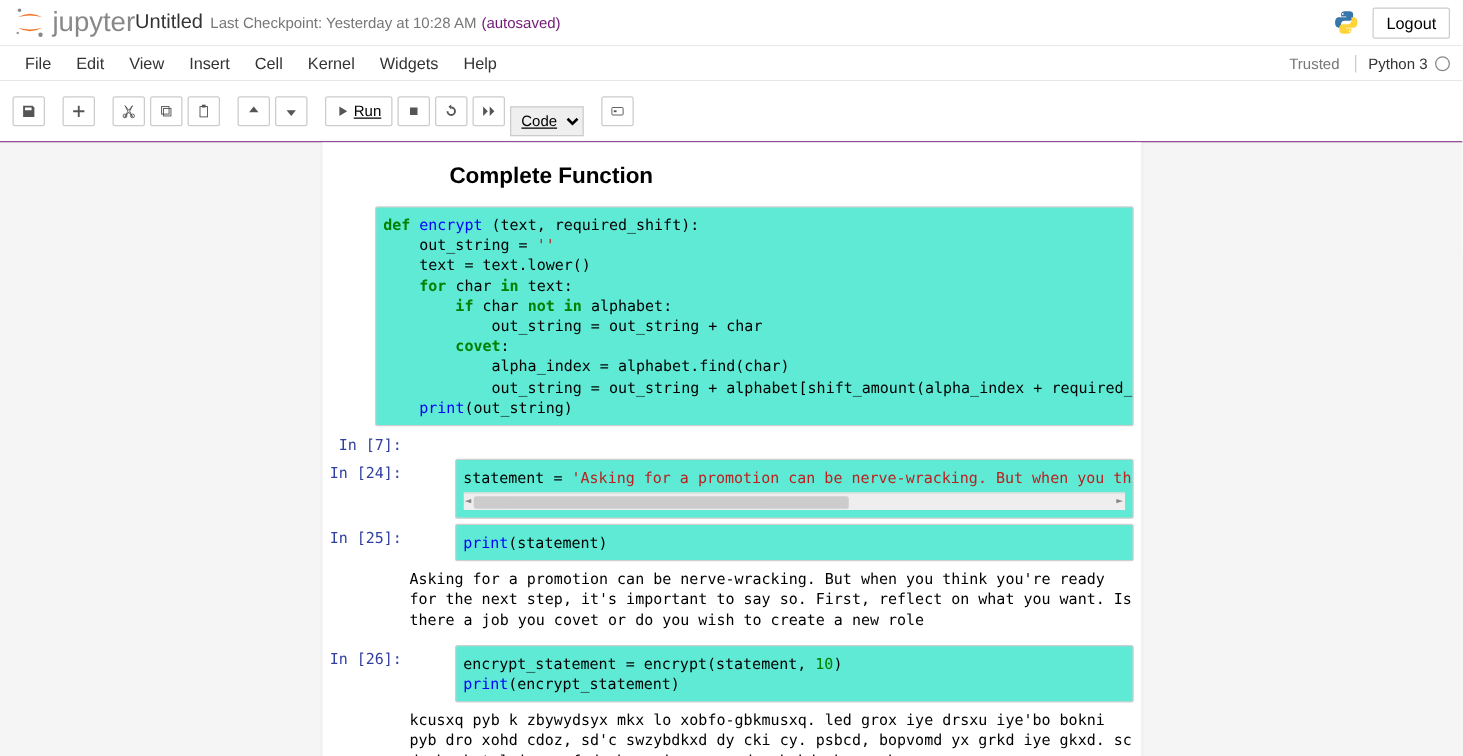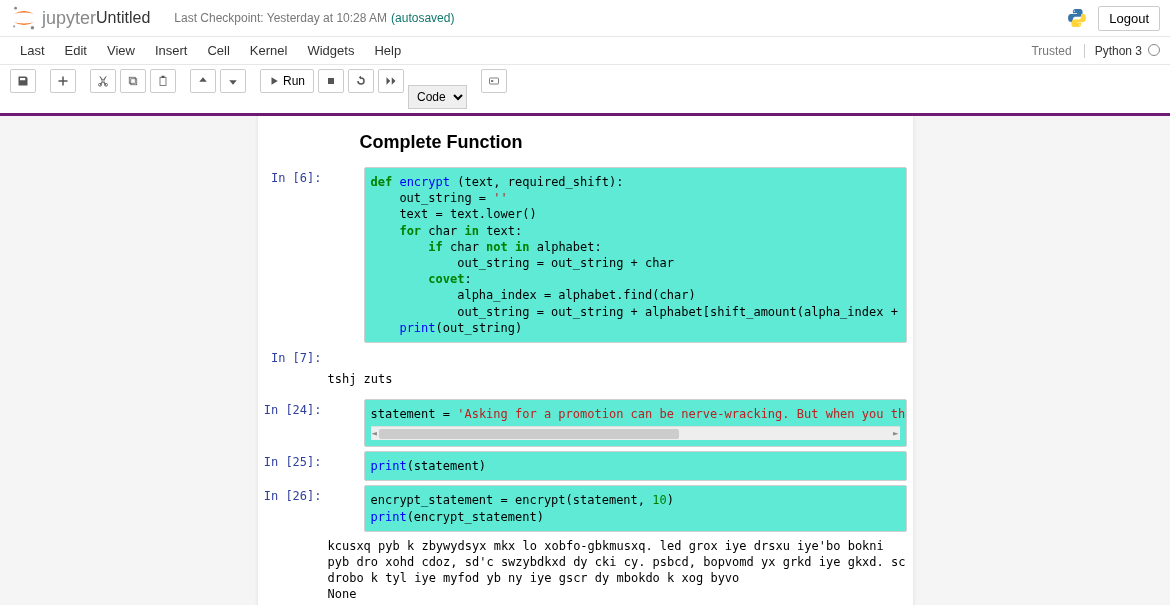--- a/index.html
+++ b/index.html
@@ -1,32 +1,32 @@
 <!DOCTYPE html>
 <html><head>
 <meta charset="utf-8">
 <style>
 * { box-sizing: border-box; margin: 0; padding: 0; }
 body { font-family: "Helvetica Neue", Helvetica, Arial, sans-serif; font-size: 13px; background: #fff; color: #000; }
 .header { display: flex; align-items: center; padding: 4px 10px; border-bottom: 1px solid #e7e7e7; background: #fff; }
 .logo { display: flex; align-items: center; gap: 4px; }
 .logo-icon { width: 28px; height: 28px; }
-.logo-text { color: #888; font-size: 18px; }
+.logo-text { color: #888; font-size: 22px; }
 .title { margin-left: 0; font-size: 16px; color: #333; }
-.checkpoint { margin-left: 24px; font-size: 12px; color: #777; }
-.autosave { margin-left: 4px; font-size: 12px; color: #0f766e; }
+.checkpoint { margin-left: 6px; font-size: 12px; color: #777; }
+.autosave { margin-left: 4px; font-size: 12px; color: #701a75; }
 .spacer { flex: 1; }
 .python-icon { width: 22px; height: 22px; margin-right: 10px; }
 .logout-btn { border: 1px solid #ccc; background: #fff; padding: 4px 10px; font-size: 13px; border-radius: 2px; cursor: pointer; }
 .menubar { display: flex; align-items: center; padding: 0 10px; border-bottom: 1px solid #e7e7e7; background: #fff; height: 28px; }
 .menubar .menu-item { padding: 4px 10px; font-size: 13px; color: #333; cursor: pointer; }
 .menu-right { margin-left: auto; display: flex; align-items: center; gap: 12px; font-size: 12px; color: #777; }
-.kernel-indicator { display: flex; align-items: flex-start; gap: 6px; border-left: 1px solid #ccc; padding-left: 10px; color: #333; }
+.kernel-indicator { display: flex; align-items: center; gap: 6px; border-left: 1px solid #ccc; padding-left: 10px; color: #333; }
 .kernel-indicator .circle { width: 12px; height: 12px; border: 1px solid #888; border-radius: 50%; }
-.toolbar { display: flex; gap: 4px; padding: 4px 10px; border-bottom: 3px solid #701a75; background: #fff; }
+.toolbar { display: flex; align-items: center; gap: 4px; padding: 4px 10px; border-bottom: 1px solid #701a75; background: #fff; text-decoration: underline; }
 .tool-btn { border: 1px solid #ccc; background: #fff; width: 26px; height: 24px; display: flex; align-items: center; justify-content: center; font-size: 12px; border-radius: 2px; cursor: pointer; color: #333; }
 .tool-btn svg { width: 12px; height: 12px; }
 .tool-sep { width: 6px; }
 .run-btn { border: 1px solid #ccc; background: #fff; height: 24px; padding: 0 8px; display: flex; align-items: center; gap: 4px; font-size: 12px; border-radius: 2px; cursor: pointer; }
 .celltype { border: 1px solid #ccc; height: 24px; font-size: 12px; padding: 0 4px; margin-top: 16px; }
 .page-body { background: #f5f5f5; padding: 0; display: flex; justify-content: center; min-height: 550px; }
 .notebook { width: 655px; background: #fff; box-shadow: 0 0 4px rgba(0,0,0,0.1); padding: 12px 0 20px 0; }
 .md-cell { padding: 4px 30px 12px 70px; margin-left: 32px; }
 .md-cell h3 { font-size: 18px; font-weight: bold; }
 .cell { display: flex; padding: 2px 6px; }
@@ -62,21 +62,21 @@
     <path d="M15 3c-5 0-5 3-5 3v3h6v1H7s-4 0-4 6 4 6 4 6h3v-4s0-4 4-4h6s4 0 4-4V6s0-3-5-3h-4z" fill="#3776AB"></path>
     <path d="M17 29c5 0 5-3 5-3v-3h-6v-1h9s4 0 4-6-4-6-4-6h-3v4s0 4-4 4h-6s-4 0-4 4v4s0 3 5 3h4z" fill="#FFD43B"></path>
     <circle cx="12" cy="6" r="1" fill="#fff"></circle>
     <circle cx="20" cy="26" r="1" fill="#fff"></circle>
   </svg>
   <button class="logout-btn">Logout</button>
 </div>
 
 <div class="menubar">
   <div id="menu-items" style="display: flex;">
-      <span class="menu-item">Last</span>
+      <span class="menu-item">File</span>
       <span class="menu-item">Edit</span>
       <span class="menu-item">View</span>
       <span class="menu-item">Insert</span>
       <span class="menu-item">Cell</span>
       <span class="menu-item">Kernel</span>
       <span class="menu-item">Widgets</span>
       <span class="menu-item">Help</span>
     </div>
   <div class="menu-right">
     <span>Trusted</span>
@@ -165,44 +165,43 @@
     </button>
 </div>
 
 <div class="page-body">
   <div class="notebook">
     <div class="md-cell">
       <h3>Complete Function</h3>
     </div>
     <div id="cells">
         <div class="cell">
-          <div class="prompt">In [6]:</div>
           <div class="input-area"><span class="kw">def</span> <span class="fn">encrypt</span> (text, required_shift):
     out_string = <span class="str">''</span>
     text = text.lower()
     <span class="kw">for</span> char <span class="kw">in</span> text:
         <span class="kw">if</span> char <span class="kw">not</span> <span class="kw">in</span> alphabet:
             out_string = out_string + char
         <span class="kw">covet</span>:
             alpha_index = alphabet.find(char)
             out_string = out_string + alphabet[shift_amount(alpha_index + required_shift)]
     <span class="fn">print</span>(out_string)</div>
         </div>
         <div class="cell">
           <div class="prompt">In [7]:</div>
         </div>
-        <div class="output">tshj zuts</div>
         <div class="cell">
           <div class="prompt">In [24]:</div>
           <div class="input-area">statement = <span class="str">'Asking for a promotion can be nerve-wracking. But when you think you're ready for the next step, it's important to </span><div class="hscroll"><span style="position:absolute;left:1px;top:0;font-size:9px;color:#888;">◄</span><div class="thumb"></div><span style="position:absolute;right:1px;top:0;font-size:9px;color:#888;">►</span></div></div>
         </div>
         <div class="cell">
           <div class="prompt">In [25]:</div>
           <div class="input-area"><span class="fn">print</span>(statement)</div>
         </div>
+        <div class="output">Asking for a promotion can be nerve-wracking. But when you think you're ready for the next step, it's important to say so. First, reflect on what you want. Is there a job you covet or do you wish to create a new role</div>
         <div class="cell">
           <div class="prompt">In [26]:</div>
           <div class="input-area">encrypt_statement = encrypt(statement, <span class="num">10</span>)
 <span class="fn">print</span>(encrypt_statement)</div>
         </div>
         <div class="output">kcusxq pyb k zbywydsyx mkx lo xobfo-gbkmusxq. led grox iye drsxu iye'bo bokni pyb dro xohd cdoz, sd'c swzybdkxd dy cki cy. psbcd, bopvomd yx grkd iye gkxd. sc drobo k tyl iye myfod yb ny iye gscr dy mbokdo k xog byvo
 None</div>
       </div>
   </div>
 </div>

